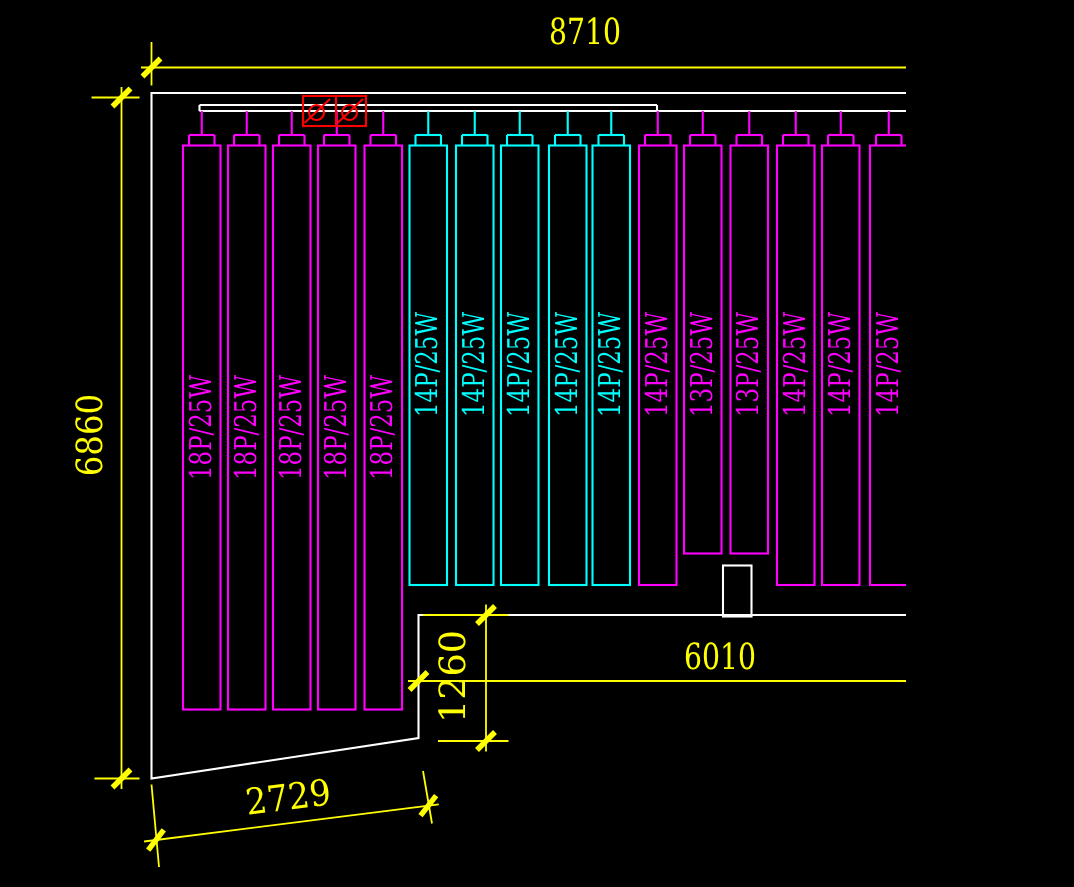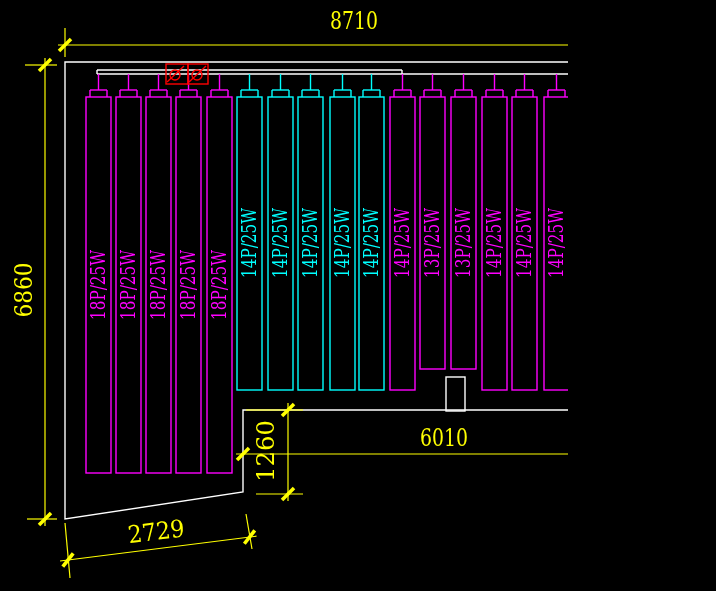--- a/index.html
+++ b/index.html
@@ -1,20 +1,20 @@
 <!DOCTYPE html>
 <html style="--c-bg: #000000; --c-outline: #ffffff; --c-dim: #ffff00; --c-magenta: #ff00ff; --c-cyan: #00ffff; --c-valve: #ff0000;"><head>
 <meta charset="utf-8">
 <style>
   :root{
     --c-bg:#000000; --c-outline:#ffffff; --c-dim:#ffff00;
     --c-magenta:#ff00ff; --c-cyan:#00ffff; --c-valve:#ff0000;
   }
   html,body{margin:0;padding:0;background:var(--c-bg);}
-  .page{width:568px;height:591px;background:var(--c-bg);overflow:hidden;position:relative;}
+  .page{width:568px;height:591px;background:var(--c-bg);overflow:hidden;position:relative;padding-left:36px;}
   svg{display:block;}
   .s-outline{stroke:var(--c-outline);stroke-width:1.4;fill:none;}
   .s-dim{stroke:var(--c-dim);stroke-width:1.2;fill:none;}
   .s-tick{stroke:var(--c-dim);stroke-width:3.6;fill:none;}
   .s-valve{stroke:var(--c-valve);stroke-width:1.4;fill:none;}
   .s-magenta{stroke:var(--c-magenta);stroke-width:1.4;fill:none;}
   .s-cyan{stroke:var(--c-cyan);stroke-width:1.4;fill:none;}
   .dim-text{fill:var(--c-dim);font-family:"DejaVu Serif",serif;font-size:24px;}
   .panel-label{font-family:"DejaVu Serif",serif;font-size:20px;}
   .f-magenta{fill:var(--c-magenta);}

